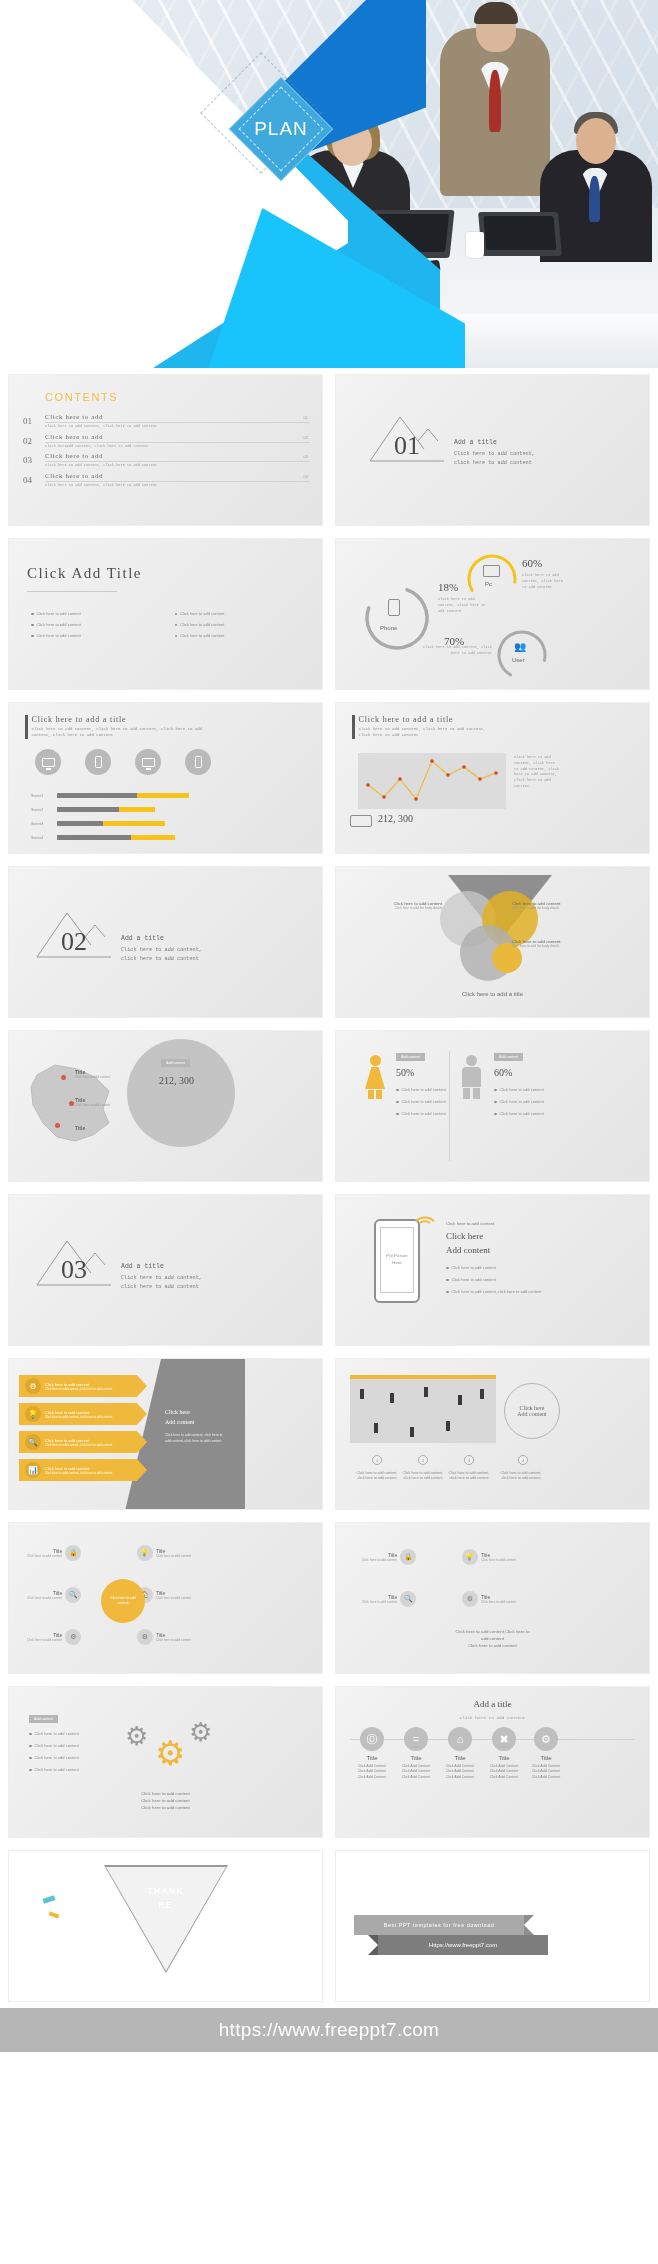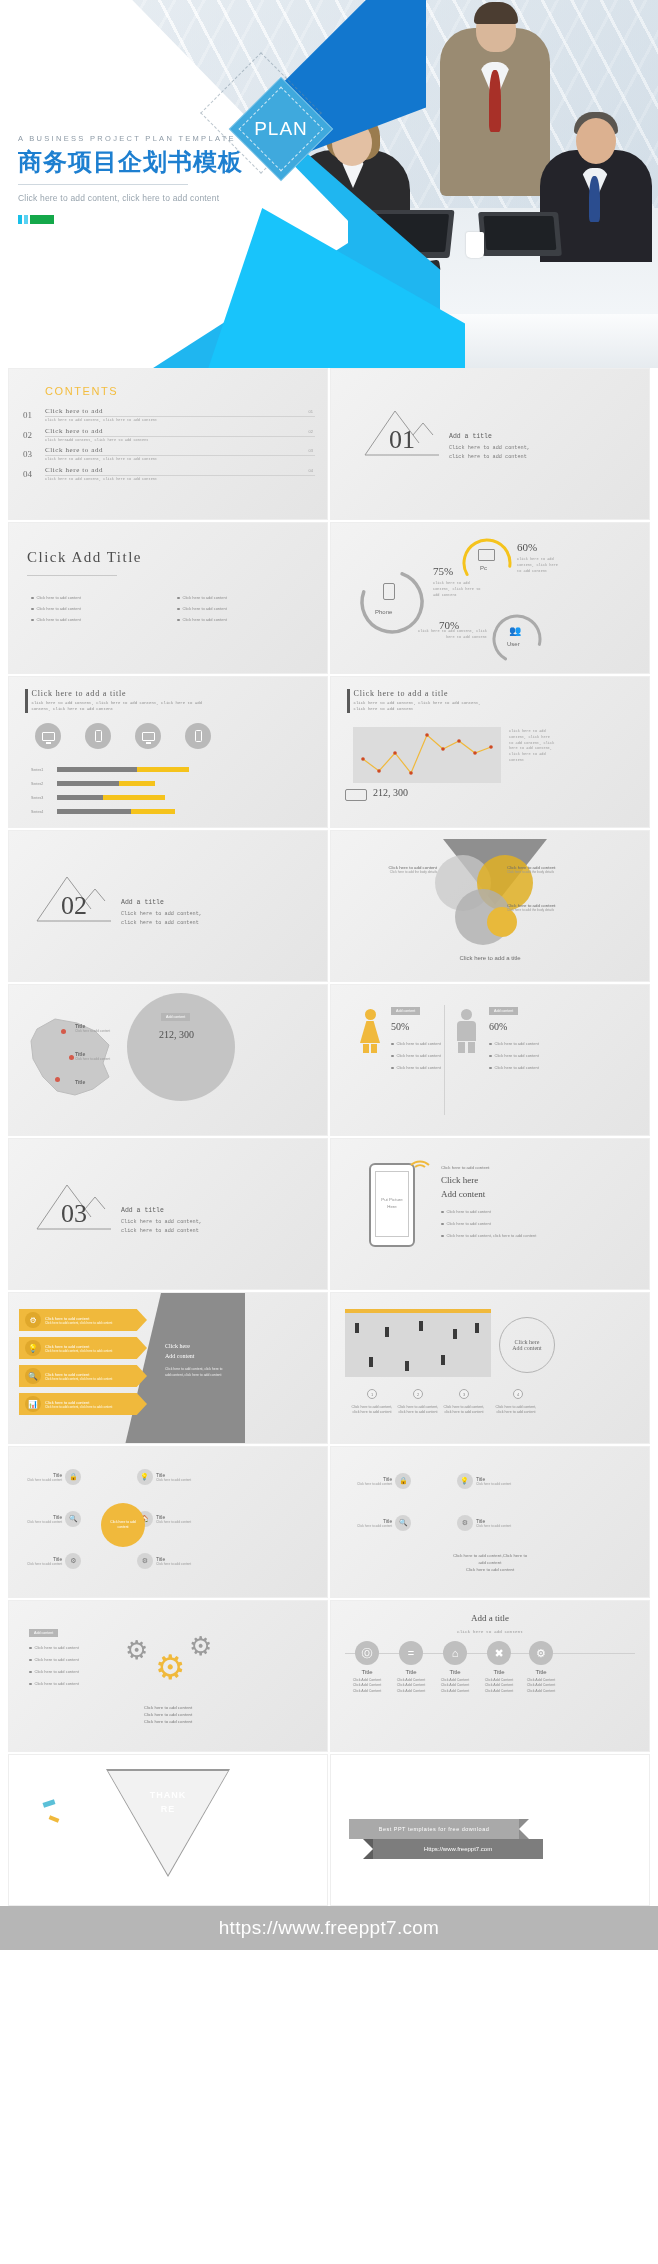--- a/index.html
+++ b/index.html
@@ -90,21 +90,21 @@
   .hero-eyebrow{ font-size:7.5px; letter-spacing:2.3px; color:#8d9aa6; margin-bottom:6px; }
   .hero-title{ font-size:24px; font-weight:bold; color:#1d7fd0; letter-spacing:1px; line-height:1.1; }
   .hero-rule{ width:170px; height:1px; background:#cfd8df; margin:9px 0 8px; }
   .hero-sub{ font-size:8.5px; color:#98a4ae; letter-spacing:.2px; }
   .hero-bars{ display:flex; gap:2px; margin-top:12px; align-items:center;}
   .hb1{width:4px;height:9px;background:#19bfe8;}
   .hb2{width:4px;height:9px;background:#5ad2f3;}
   .hb3{width:24px;height:9px;background:#14a84a;}
 
   
-  .grid{ display:grid; grid-template-columns:1fr 1fr; gap:2px; padding:0 8px; background:#ffffff; }
+  .grid{ display:grid; grid-template-columns:1fr 1fr; gap:12px; padding:6px 8px; background:#ffffff; }
   .slide{
     position:relative; height:152px; overflow:hidden;
     background:linear-gradient(135deg,#f3f3f3 0%,#ececec 45%,#e4e4e4 100%);
     border:1px solid #eee;
   }
   .slide.white{ background:#fff; }
 
   
   .t-serif{ font-family:"Liberation Serif", serif; }
   .tiny{ font-size:3.6px; color:#8a8a8a; line-height:1.5; }
@@ -247,31 +247,20 @@
 
     <div class="hero-tri-dark2"></div>
     <div class="hero-tri-mid"></div>
     <div class="hero-white2"></div>
     <div class="hero-tri-light"></div>
 
     <div class="logo-ghost"></div>
     <div class="logo-diamond"></div>
     <div class="logo-text">PLAN</div>
 
-    <div class="hero-text">
-      <div class="hero-eyebrow">A BUSINESS PROJECT PLAN TEMPLATE</div>
-      <div class="hero-title">商务项目企划书模板</div>
-      <div class="hero-rule"></div>
-      <div class="hero-sub">Click here to add content, click here to add content</div>
-      <div class="hero-bars">
-        <span class="hb1"></span>
-        <span class="hb2"></span>
-        <span class="hb3"></span>
-      </div>
-    </div>
   </div>
 
   <div class="grid">
 
     <div class="slide">
       <div class="contents-h">CONTENTS</div>
       <div class="contents-list">
         <div class="c-row">
           <div class="c-num t-serif">01</div>
           <div class="c-body">
@@ -355,21 +344,21 @@
       </div>
     </div>
 
     <div class="slide">
 
       <svg style="position:absolute;left:26px;top:44px" width="70" height="70" viewBox="0 0 70 70">
         <circle cx="35" cy="35" r="30" fill="none" stroke="#aaa" stroke-width="3.5" stroke-dasharray="141 47" transform="rotate(-70 35 35)" stroke-linecap="round"></circle>
       </svg>
       <div style="position:absolute;left:52px;top:60px;width:12px;height:17px;border:1.4px solid #8d8d8d;border-radius:2px"></div>
       <div class="ring-lbl" style="left:44px;top:86px">Phone</div>
-      <div class="pct" style="left:102px;top:42px">75%</div>
+      <div class="pct" style="left:102px;top:42px">18%</div>
       <div class="pct-d" style="left:102px;top:58px;width:52px">Click here to add content, click here to add content</div>
 
       <svg style="position:absolute;left:128px;top:12px" width="56" height="56" viewBox="0 0 56 56">
         <circle cx="28" cy="28" r="23" fill="none" stroke="#f5c31c" stroke-width="3" stroke-dasharray="87 58" transform="rotate(150 28 28)" stroke-linecap="round"></circle>
       </svg>
       <div style="position:absolute;left:147px;top:26px;width:17px;height:12px;border:1.4px solid #8d8d8d;border-radius:1px"></div>
       <div class="ring-lbl" style="left:149px;top:42px">Pc</div>
       <div class="pct" style="left:186px;top:18px">60%</div>
       <div class="pct-d" style="left:186px;top:34px;width:42px">Click here to add content, click here to add content</div>
 

